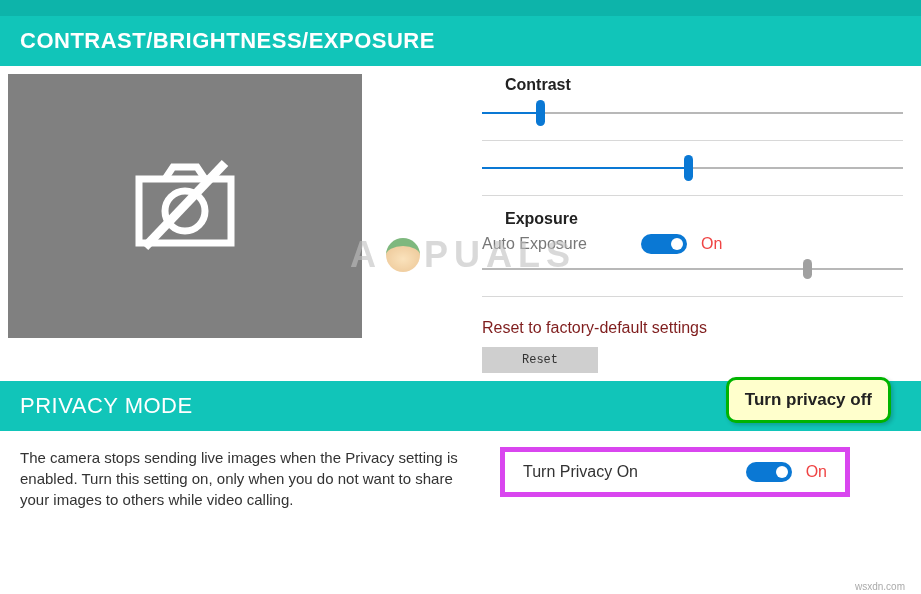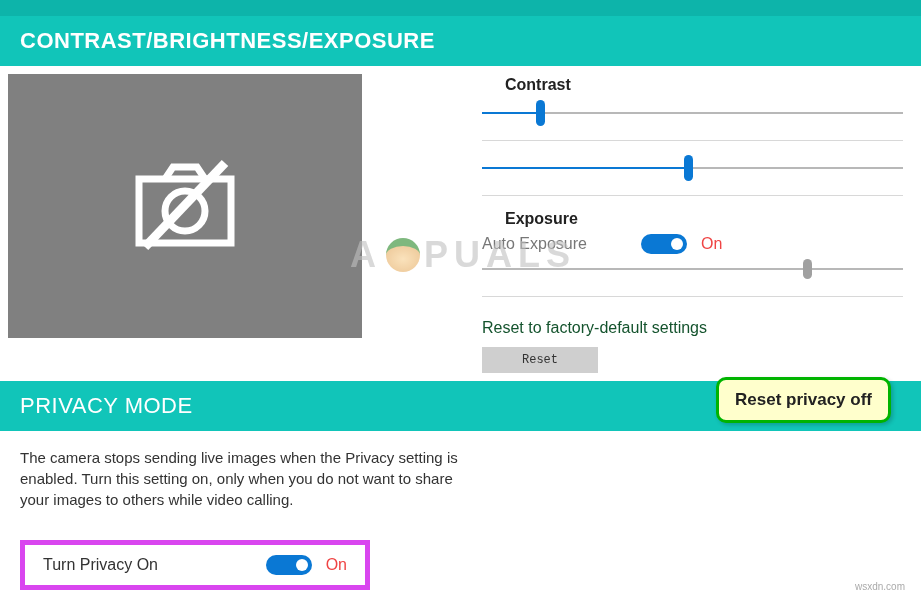--- a/index.html
+++ b/index.html
@@ -125,21 +125,21 @@
     position: absolute;
     right: 4px;
     top: 4px;
     width: 12px;
     height: 12px;
     border-radius: 50%;
     background: #ffffff;
   }
   .toggle-state { font-size: 16px; color: #ef4444; }
   .reset-row { margin-top: 22px; }
-  .reset-label { font-size: 16px; color: #14532d; margin-bottom: 10px; }
+  .reset-label { font-size: 16px; color: #7f1d1d; margin-bottom: 10px; }
   .reset-button {
     background: #cfcfcf;
     border: none;
     padding: 6px 40px;
     font-size: 12px;
     color: #333;
     cursor: pointer;
     font-family: Liberation Mono, monospace;
   }
   .privacy-header-row {
@@ -166,21 +166,20 @@
     font-weight: 700;
     color: #222;
     box-shadow: 2px 2px 4px rgba(0,0,0,0.2);
     z-index: 10;
   }
   .privacy-body {
     display: flex;
     padding: 16px 8px 0 20px;
     gap: 30px;
     align-items: flex-start;
-    flex-direction: column;
   }
   .privacy-text {
     width: 450px;
     font-size: 15px;
     color: #333;
     line-height: 1.4;
   }
   .highlight-box {
     border: 5px solid #d946ef;
     padding: 10px 18px 10px 18px;
@@ -285,21 +284,21 @@
 </div>
 
 <div class="logo-wm">
   <span>A</span>
   <span class="face"></span>
   <span>PUALS</span>
 </div>
 
 <div class="privacy-header-row">
   <div class="privacy-header">PRIVACY MODE</div>
-  <div class="callout">Reset privacy off</div>
+  <div class="callout">Turn privacy off</div>
 </div>
 
 <div class="privacy-body">
   <div class="privacy-text">The camera stops sending live images when the Privacy setting is enabled. Turn this setting on, only when you do not want to share your images to others while video calling.</div>
 
   <div class="highlight-box">
     <span class="highlight-label">Turn Privacy On</span>
     <div class="toggle-row">
       <div class="toggle"></div>
       <span class="toggle-state">On</span>

